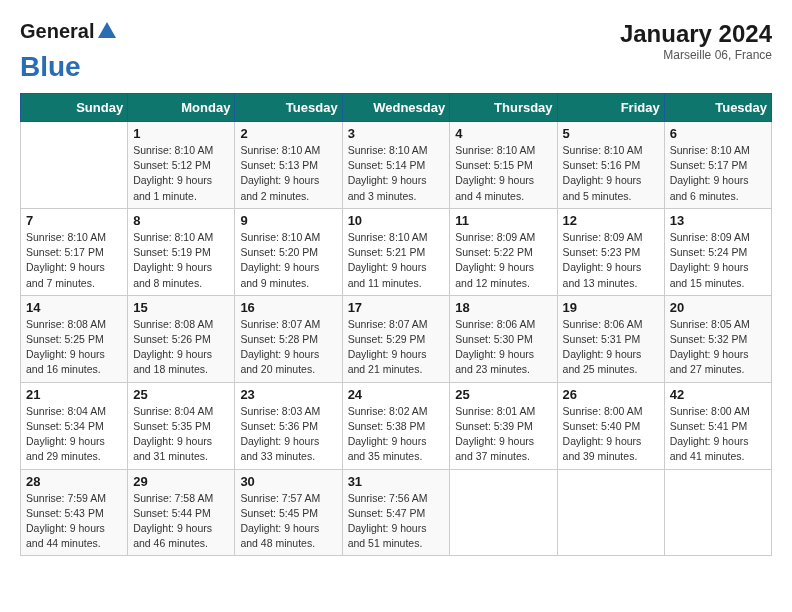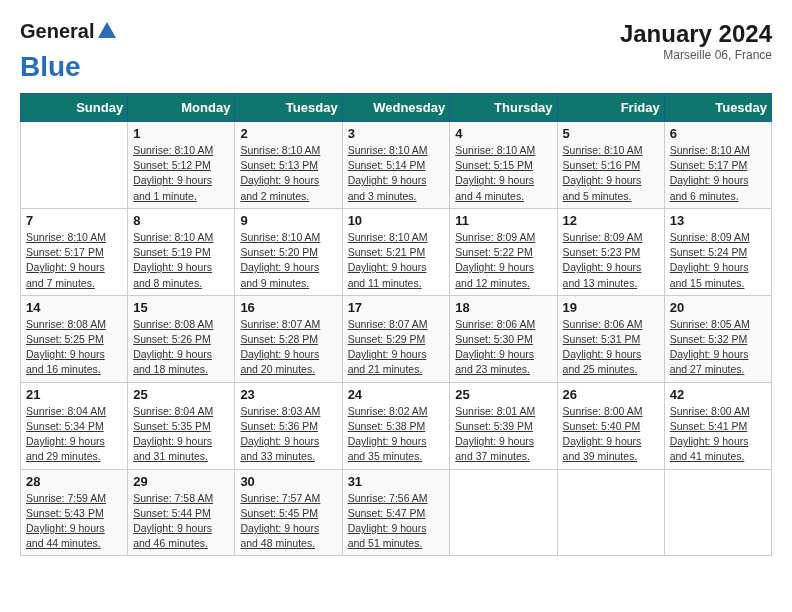--- a/index.html
+++ b/index.html
@@ -69,21 +69,20 @@
       font-weight: bold;
       font-size: 13px;
       color: #1a1a1a;
       display: block;
       margin-bottom: 2px;
     }
     .day-detail {
       color: #333;
       font-size: 10.5px;
       line-height: 1.45;
-      text-decoration: underline;
     }
     .empty-cell {
       background: #fff !important;
     }
   </style>
 </head>
 <body>
 
 <div class="header">
   <div class="logo">

